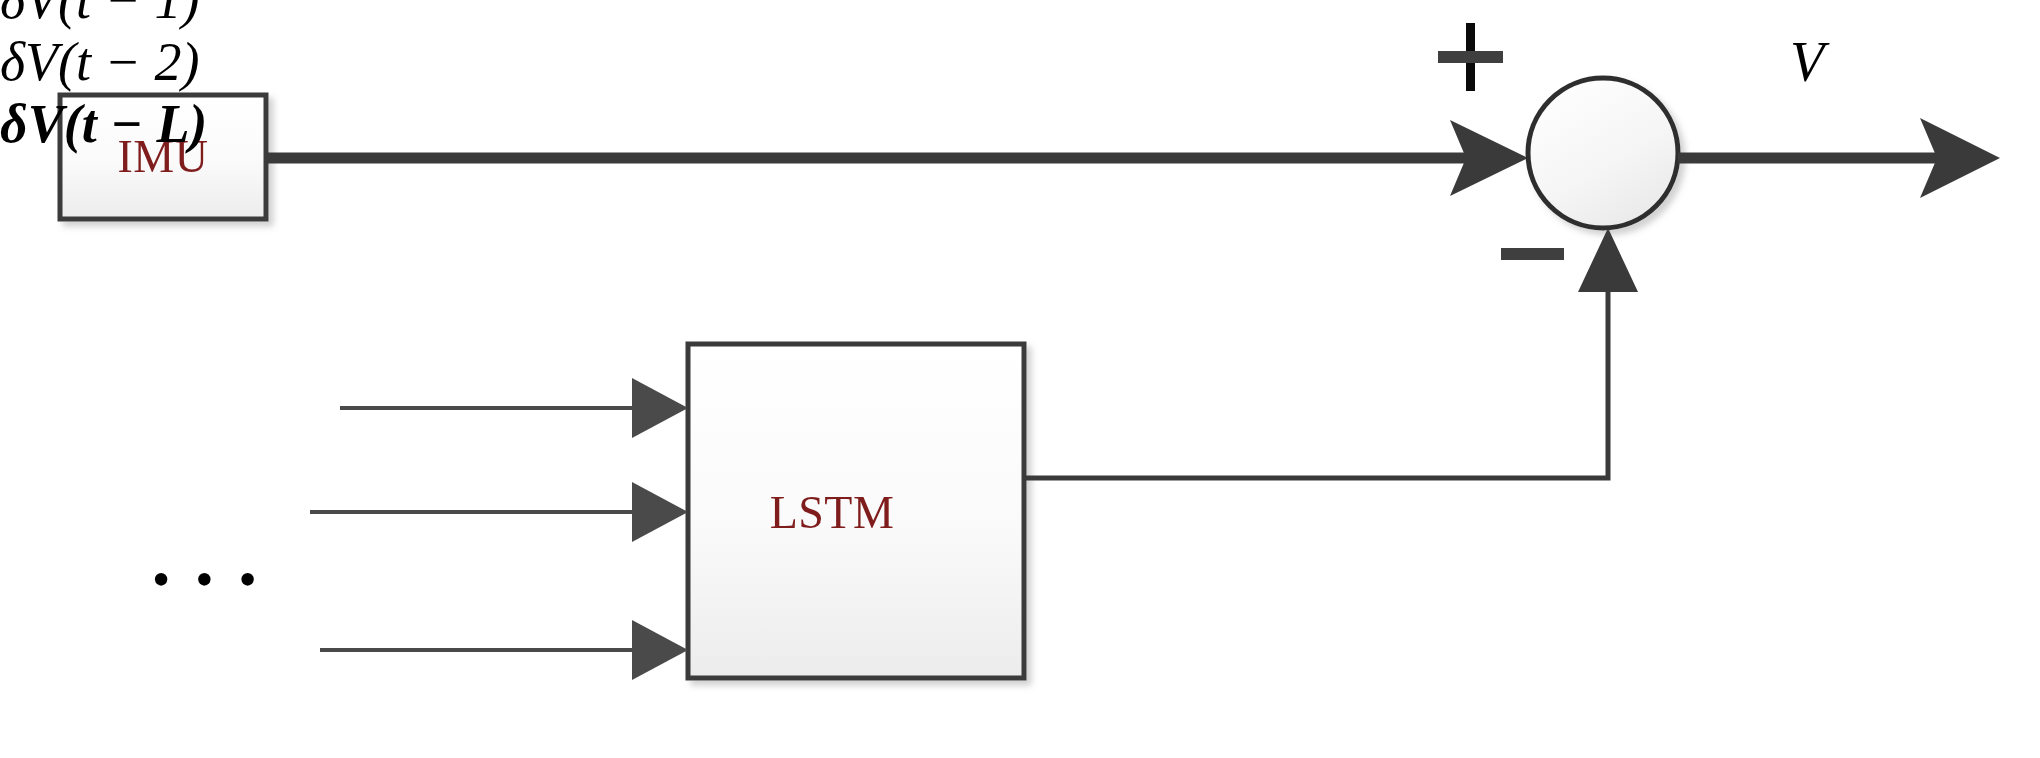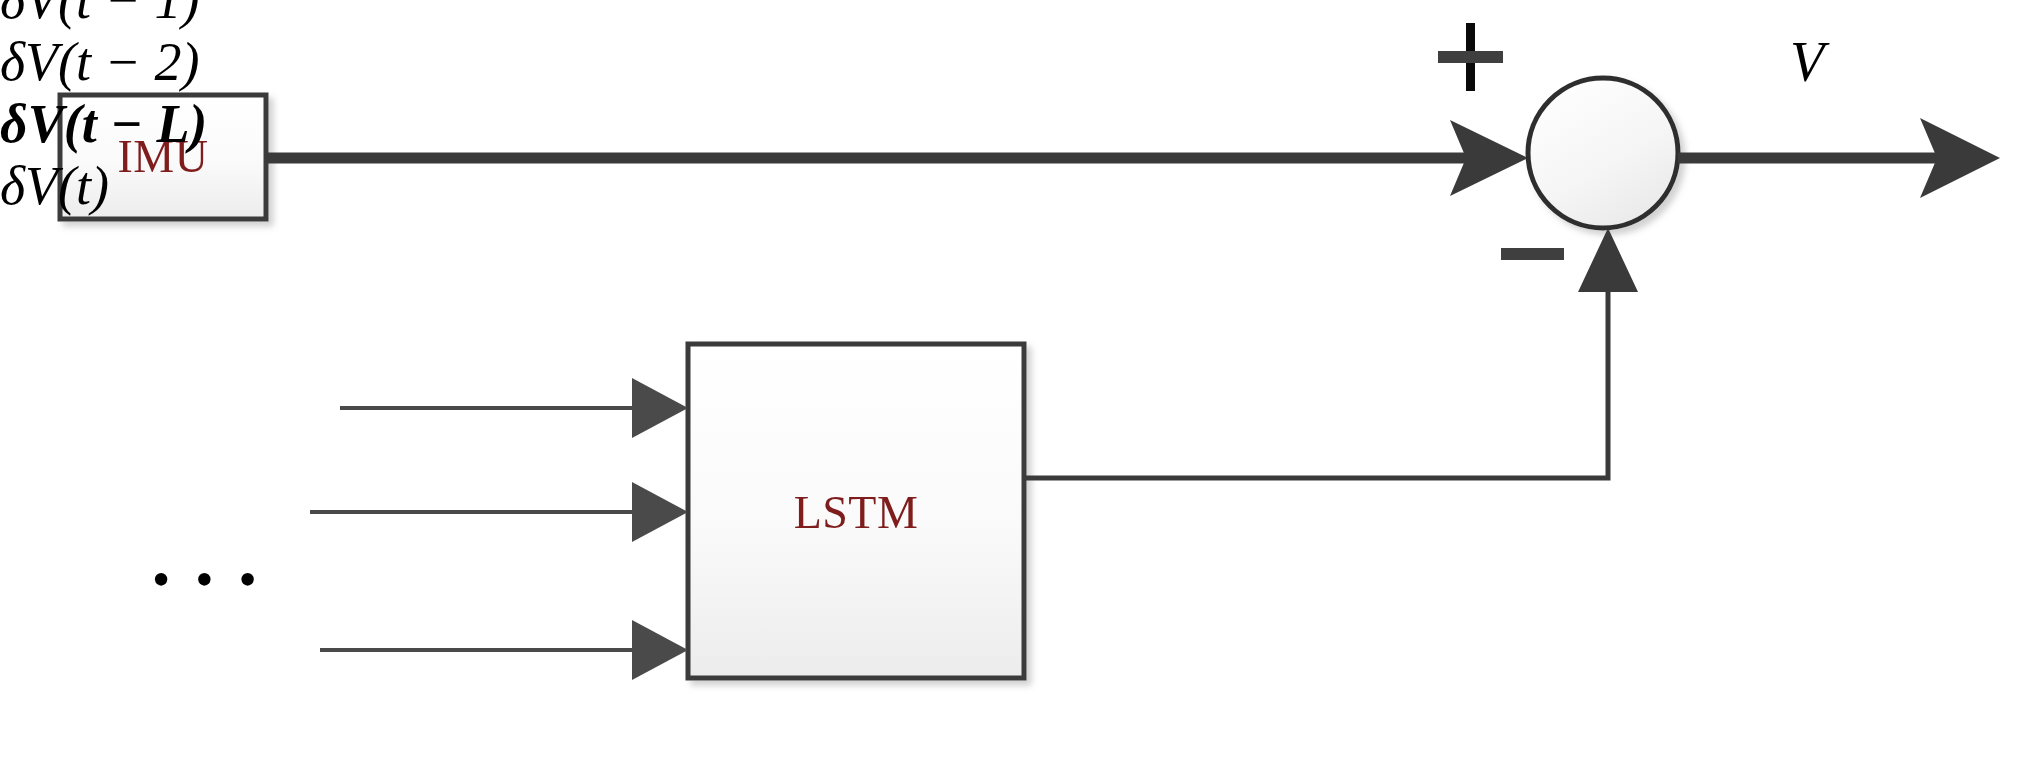--- a/index.html
+++ b/index.html
@@ -101,27 +101,26 @@
 
     <line x1="320" y1="650" x2="640" y2="650" stroke="#4a4a4a" stroke-width="4"></line>
     <path d="M 688 650 L 632 680 L 632 620 Z" fill="#4a4a4a"></path>
 
     <polyline points="1024,478 1608,478 1608,262" fill="none" stroke="#3a3a3a" stroke-width="5"></polyline>
     <path d="M 1608 228 L 1578 292 L 1638 292 Z" fill="#3a3a3a"></path>
   </svg>
 
   <div class="node-label box-label" style="left:60px; top:130px; width:206px;">IMU</div>
 
-  <div class="node-label box-label" style="left:688px; top:486px; width:336px;">LSTM</div>
+  <div class="node-label box-label" style="left:664px; top:486px; width:336px;">LSTM</div>
 
   <div class="math-label" style="left:96px; top:355px; transform:translateY(-50%);">δV(t − 1)</div>
 
   <div class="math-label" style="left:58px; top:460px; transform:translateY(-50%);">δV(t − 2)</div>
 
   <div class="node-label ellipsis-label" style="left:152px; top:550px;">• • •</div>
 
   <div class="math-label" style="left:56px; top:650px; transform:translateY(-50%);font-weight:bold;">δV(t − L)</div>
 
-  <div class="math-label" style="left:1096px; top:425px; transform:translateY(-50%);">δV(t)</div>
 
   <div class="signal-label" style="position:absolute; left:1790px; top:30px;">V</div>
 
 </div>
 
 </body></html>

